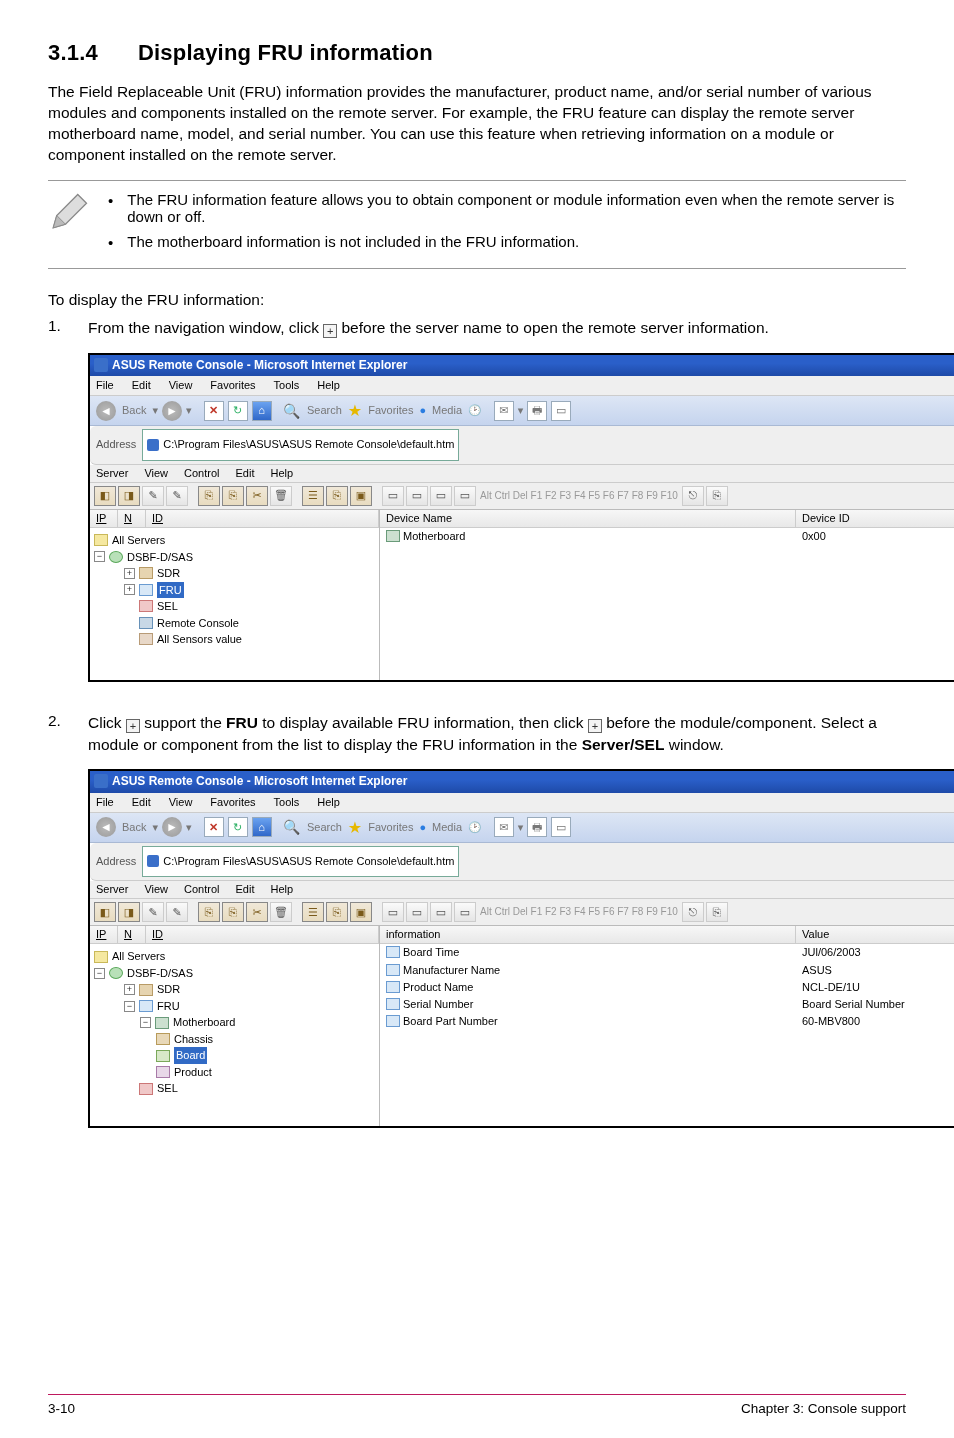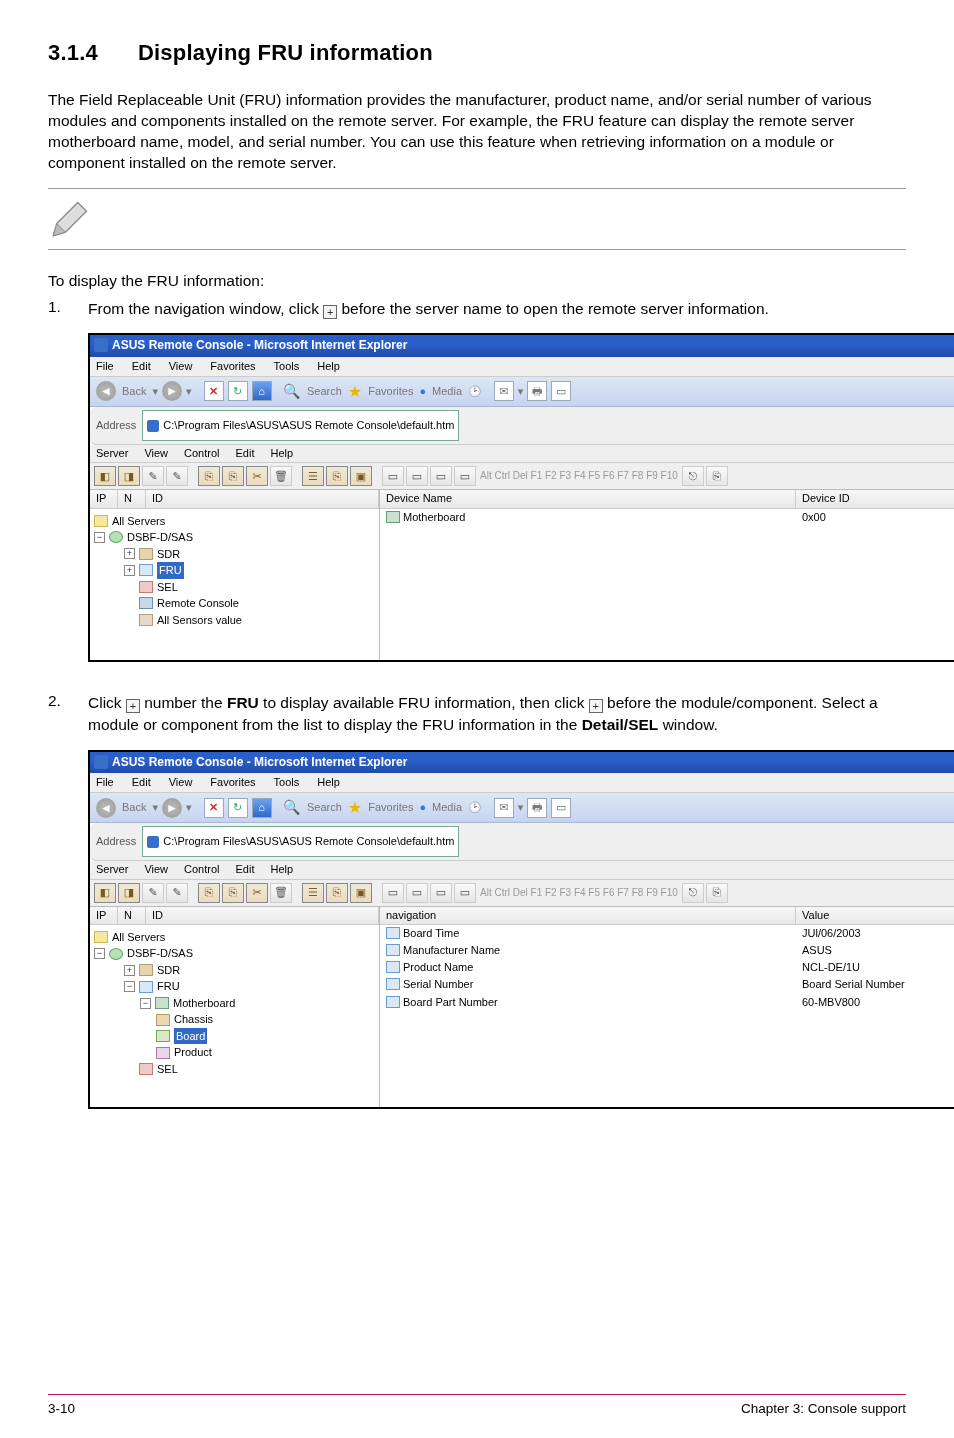--- a/index.html
+++ b/index.html
@@ -9,21 +9,21 @@
     color: #000;
     background: #fff;
     width: 954px;
     min-height: 1438px;
     padding: 40px 48px 20px 48px;
     position: relative;
   }
   h2.section-heading {
     font-size: 22px;
     font-weight: bold;
-    margin-bottom: 24px;
+    margin-bottom: 16px;
     letter-spacing: 0.2px;
   }
   .section-heading .secnum { display:inline-block; margin-right: 40px; }
   p.body-text {
     font-size: 15.5px;
     line-height: 1.35;
     margin-bottom: 14px;
   }
   .note-box {
     display: flex;
@@ -151,21 +151,21 @@
     width: 290px;
     border-right:1px solid #bbb;
     min-height:170px;
     background:#fff;
   }
   .tree-head {
     display:flex; border-bottom:1px solid #ccc;
     background: linear-gradient(#f7f7f7,#e8e8e8);
     font-size:11px;
   }
-  .tree-head div { padding:2px 6px; border-right:1px solid #ccc; }
+  .tree-head div { padding:2px 6px; border-right:1px solid #ccc;text-decoration:underline; }
   .tree-head .col-ip{width:28px}.tree-head .col-n{width:28px}.tree-head .col-id{flex:1}
   .tree-body {
     padding: 4px 4px 8px 4px;
     font-size:11px;
     line-height: 1.5;
   }
   .tree-node { display:flex; align-items:center; gap:4px; white-space:nowrap; }
   .tree-indent1 { margin-left: 0; }
   .tree-indent2 { margin-left: 30px; }
   .tree-indent3 { margin-left: 46px; }
@@ -217,20 +217,28 @@
 
 <p class="body-text">The Field Replaceable Unit (FRU) information provides the manufacturer, product name, and/or serial number of various modules and components installed on the remote server. For example, the FRU feature can display the remote server motherboard name, model, and serial number. You can use this feature when retrieving information on a module or component installed on the remote server.</p>
 
 <div class="note-box">
   <div class="note-icon">
     <svg viewBox="0 0 48 48">
         <polygon points="6,42 10,28 34,4 44,14 20,38" fill="#ddd" stroke="#888" stroke-width="1.5"></polygon>
         <polygon points="6,42 10,28 20,38" fill="#bbb" stroke="#888" stroke-width="1"></polygon>
       </svg>
   </div>
+  <ul class="note-list">
+    <li>
+        <span>The FRU information feature allows you to obtain component or module information even when the remote server is down or off.</span>
+      </li>
+    <li>
+        <span>The motherboard information is not included in the FRU information.</span>
+      </li>
+  </ul>
 </div>
 
 <p class="instruction">To display the FRU information:</p>
 
 <ol class="steps">
   <li>
     <span class="num">1.</span>
     <span class="step-body">
       <span>From the navigation window, click </span><span class="expand-icon"></span><span> before the server name to open the remote server information.</span>
     </span>
@@ -363,22 +371,22 @@
         </div>
       </div>
     </div>
   </div>
 </div>
 
 <ol class="steps">
   <li>
     <span class="num">2.</span>
     <span class="step-body">
-      <span>Click </span><span class="expand-icon"></span><span> number the </span><b>FRU</b><span> to display available FRU information, then click </span><span class="expand-icon"></span>
-      <span>before the module/component. Select a module or component from the list to display the FRU information in the </span><b>Detail/SEL</b><span> window.</span>
+      <span>Click </span><span class="expand-icon"></span><span> support the </span><b>FRU</b><span> to display available FRU information, then click </span><span class="expand-icon"></span>
+      <span>before the module/component. Select a module or component from the list to display the FRU information in the </span><b>Server/SEL</b><span> window.</span>
     </span>
   </li>
 </ol>
 
 <div class="app-window">
   <div class="title-bar">ASUS Remote Console - Microsoft Internet Explorer</div>
   <div class="menu-bar">
     <span>File</span>
     <span>Edit</span>
     <span>View</span>
@@ -492,21 +500,21 @@
           </div>
         <div class="tree-node tree-indent2">
             <span style="width:11px;display:inline-block"></span>
             <span class="tree-icon ico-sel"></span>
             <span>SEL</span>
           </div>
       </div>
     </div>
     <div class="right-pane">
       <div class="grid-head">
-        <div class="col-a">navigation</div>
+        <div class="col-a">information</div>
         <div class="col-b">Value</div>
       </div>
       <div class="grid-body">
         <div class="grid-row">
             <div class="col-a"><span class="ic info"></span><span>Board Time</span></div>
             <div class="col-b">JUl/06/2003</div>
           </div>
         <div class="grid-row">
             <div class="col-a"><span class="ic info"></span><span>Manufacturer Name</span></div>
             <div class="col-b">ASUS</div>

